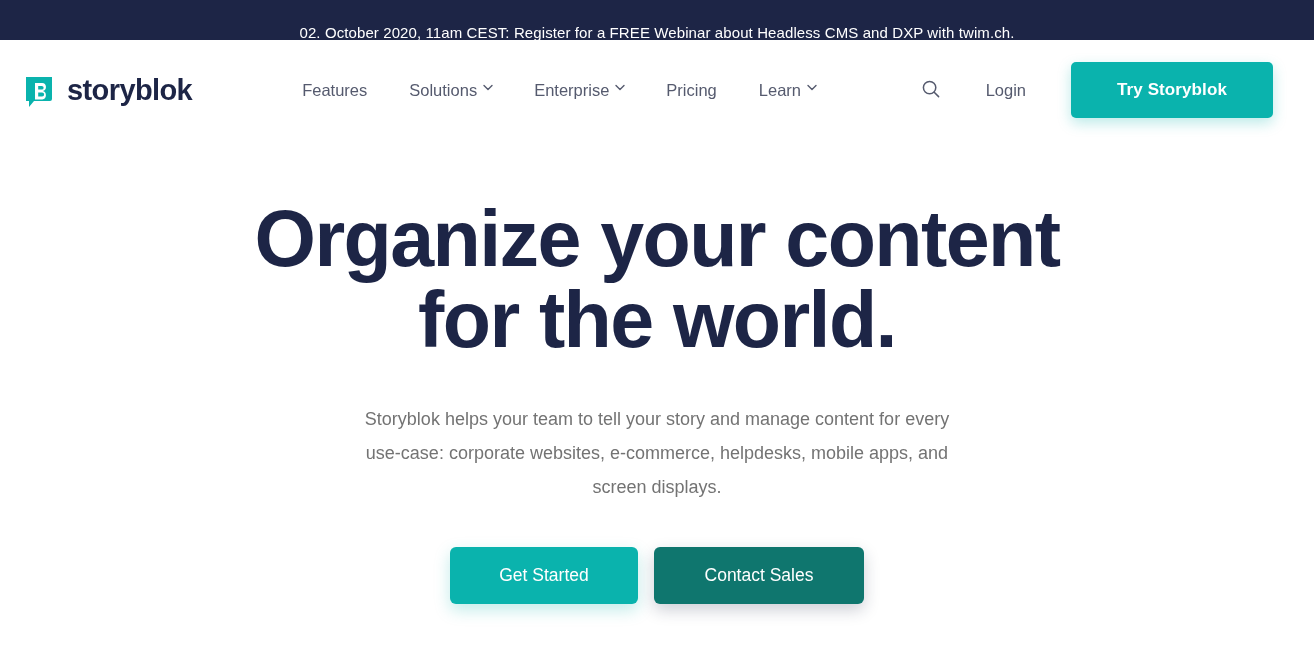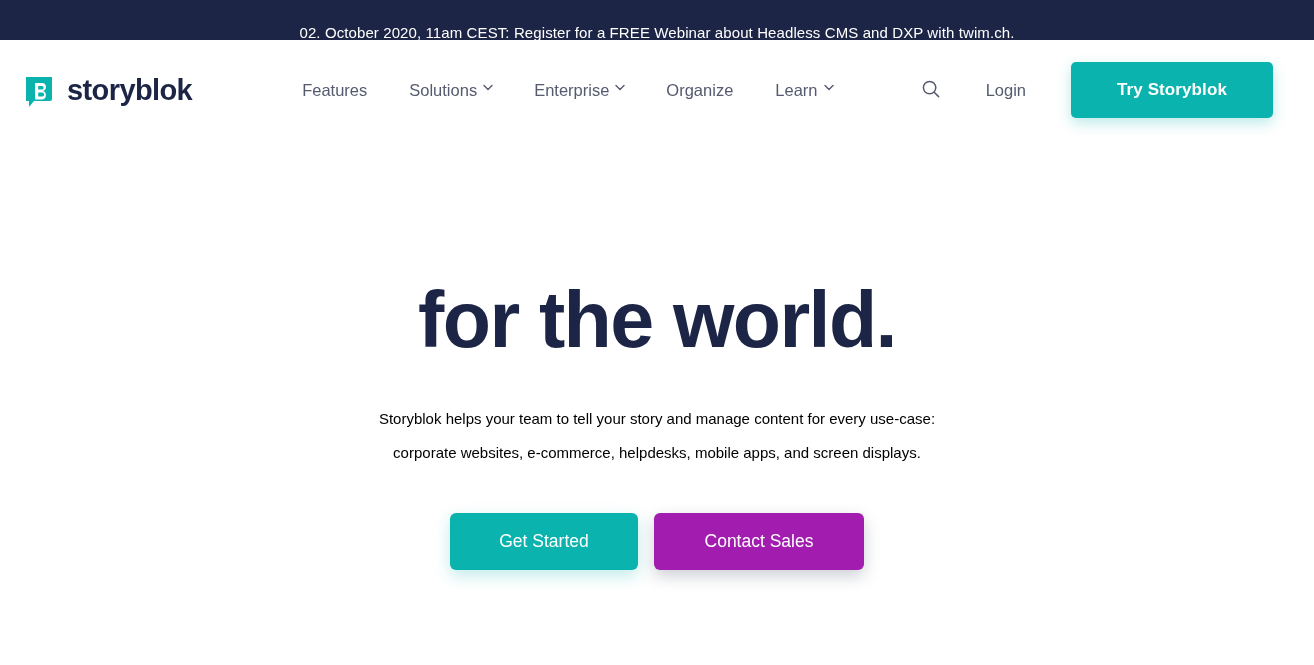--- a/index.html
+++ b/index.html
@@ -150,43 +150,43 @@
     font-weight: bold;
     color: #1d2546;
     line-height: 1.03;
     letter-spacing: -1.6px;
     max-width: 900px;
     margin: 0 auto;
   }
   .hero-sub {
     margin: 41px auto 0;
     width: 620px;
-    font-size: 15px;
+    font-size: 18px;
     line-height: 34px;
-    color: #000000;
+    color: #737373;
   }
   .hero-ctas {
     margin-top: 43px;
     display: flex;
     justify-content: center;
     gap: 16px;
   }
   .btn-primary {
     background: #0ab3ad;
     color: #ffffff;
     font-size: 17.5px;
     border: none;
     border-radius: 6px;
     width: 188px;
     height: 57px;
     cursor: pointer;
     box-shadow: 0 6px 16px rgba(10,179,173,0.25);
   }
   .btn-secondary {
-    background: #a21caf;
+    background: #0f766e;
     color: #ffffff;
     font-size: 17.5px;
     border: none;
     border-radius: 6px;
     width: 210px;
     height: 57px;
     cursor: pointer;
     box-shadow: 0 6px 16px rgba(29,37,70,0.22);
   }
 </style>
@@ -229,21 +229,21 @@
       </div>
       <div class="nav-item">
         <span>Enterprise</span>
         <span class="chev">
           <svg width="10" height="7" viewBox="0 0 10 7">
               <path d="M1 1.5 L5 5.5 L9 1.5" fill="none" stroke="#555a6e" stroke-width="1.4" stroke-linecap="round" stroke-linejoin="round"></path>
             </svg>
         </span>
       </div>
       <div class="nav-item">
-        <span>Organize</span>
+        <span>Pricing</span>
       </div>
       <div class="nav-item">
         <span>Learn</span>
         <span class="chev">
           <svg width="10" height="7" viewBox="0 0 10 7">
               <path d="M1 1.5 L5 5.5 L9 1.5" fill="none" stroke="#555a6e" stroke-width="1.4" stroke-linecap="round" stroke-linejoin="round"></path>
             </svg>
         </span>
       </div>
     </nav>
@@ -258,21 +258,21 @@
         </span>
       </button>
       <a class="login-link">Login</a>
       <button class="try-btn">Try Storyblok</button>
     </div>
 
   </header>
 
   <section class="hero">
     <h1 class="hero-title">
-      <br>
+      <span>Organize your content</span><br>
       <span>for the world.</span>
     </h1>
     <p class="hero-sub">Storyblok helps your team to tell your story and manage content for every use-case: corporate websites, e-commerce, helpdesks, mobile apps, and screen displays.</p>
     <div class="hero-ctas">
       <button class="btn-primary">Get Started</button>
       <button class="btn-secondary">Contact Sales</button>
     </div>
   </section>
 
 </div>

